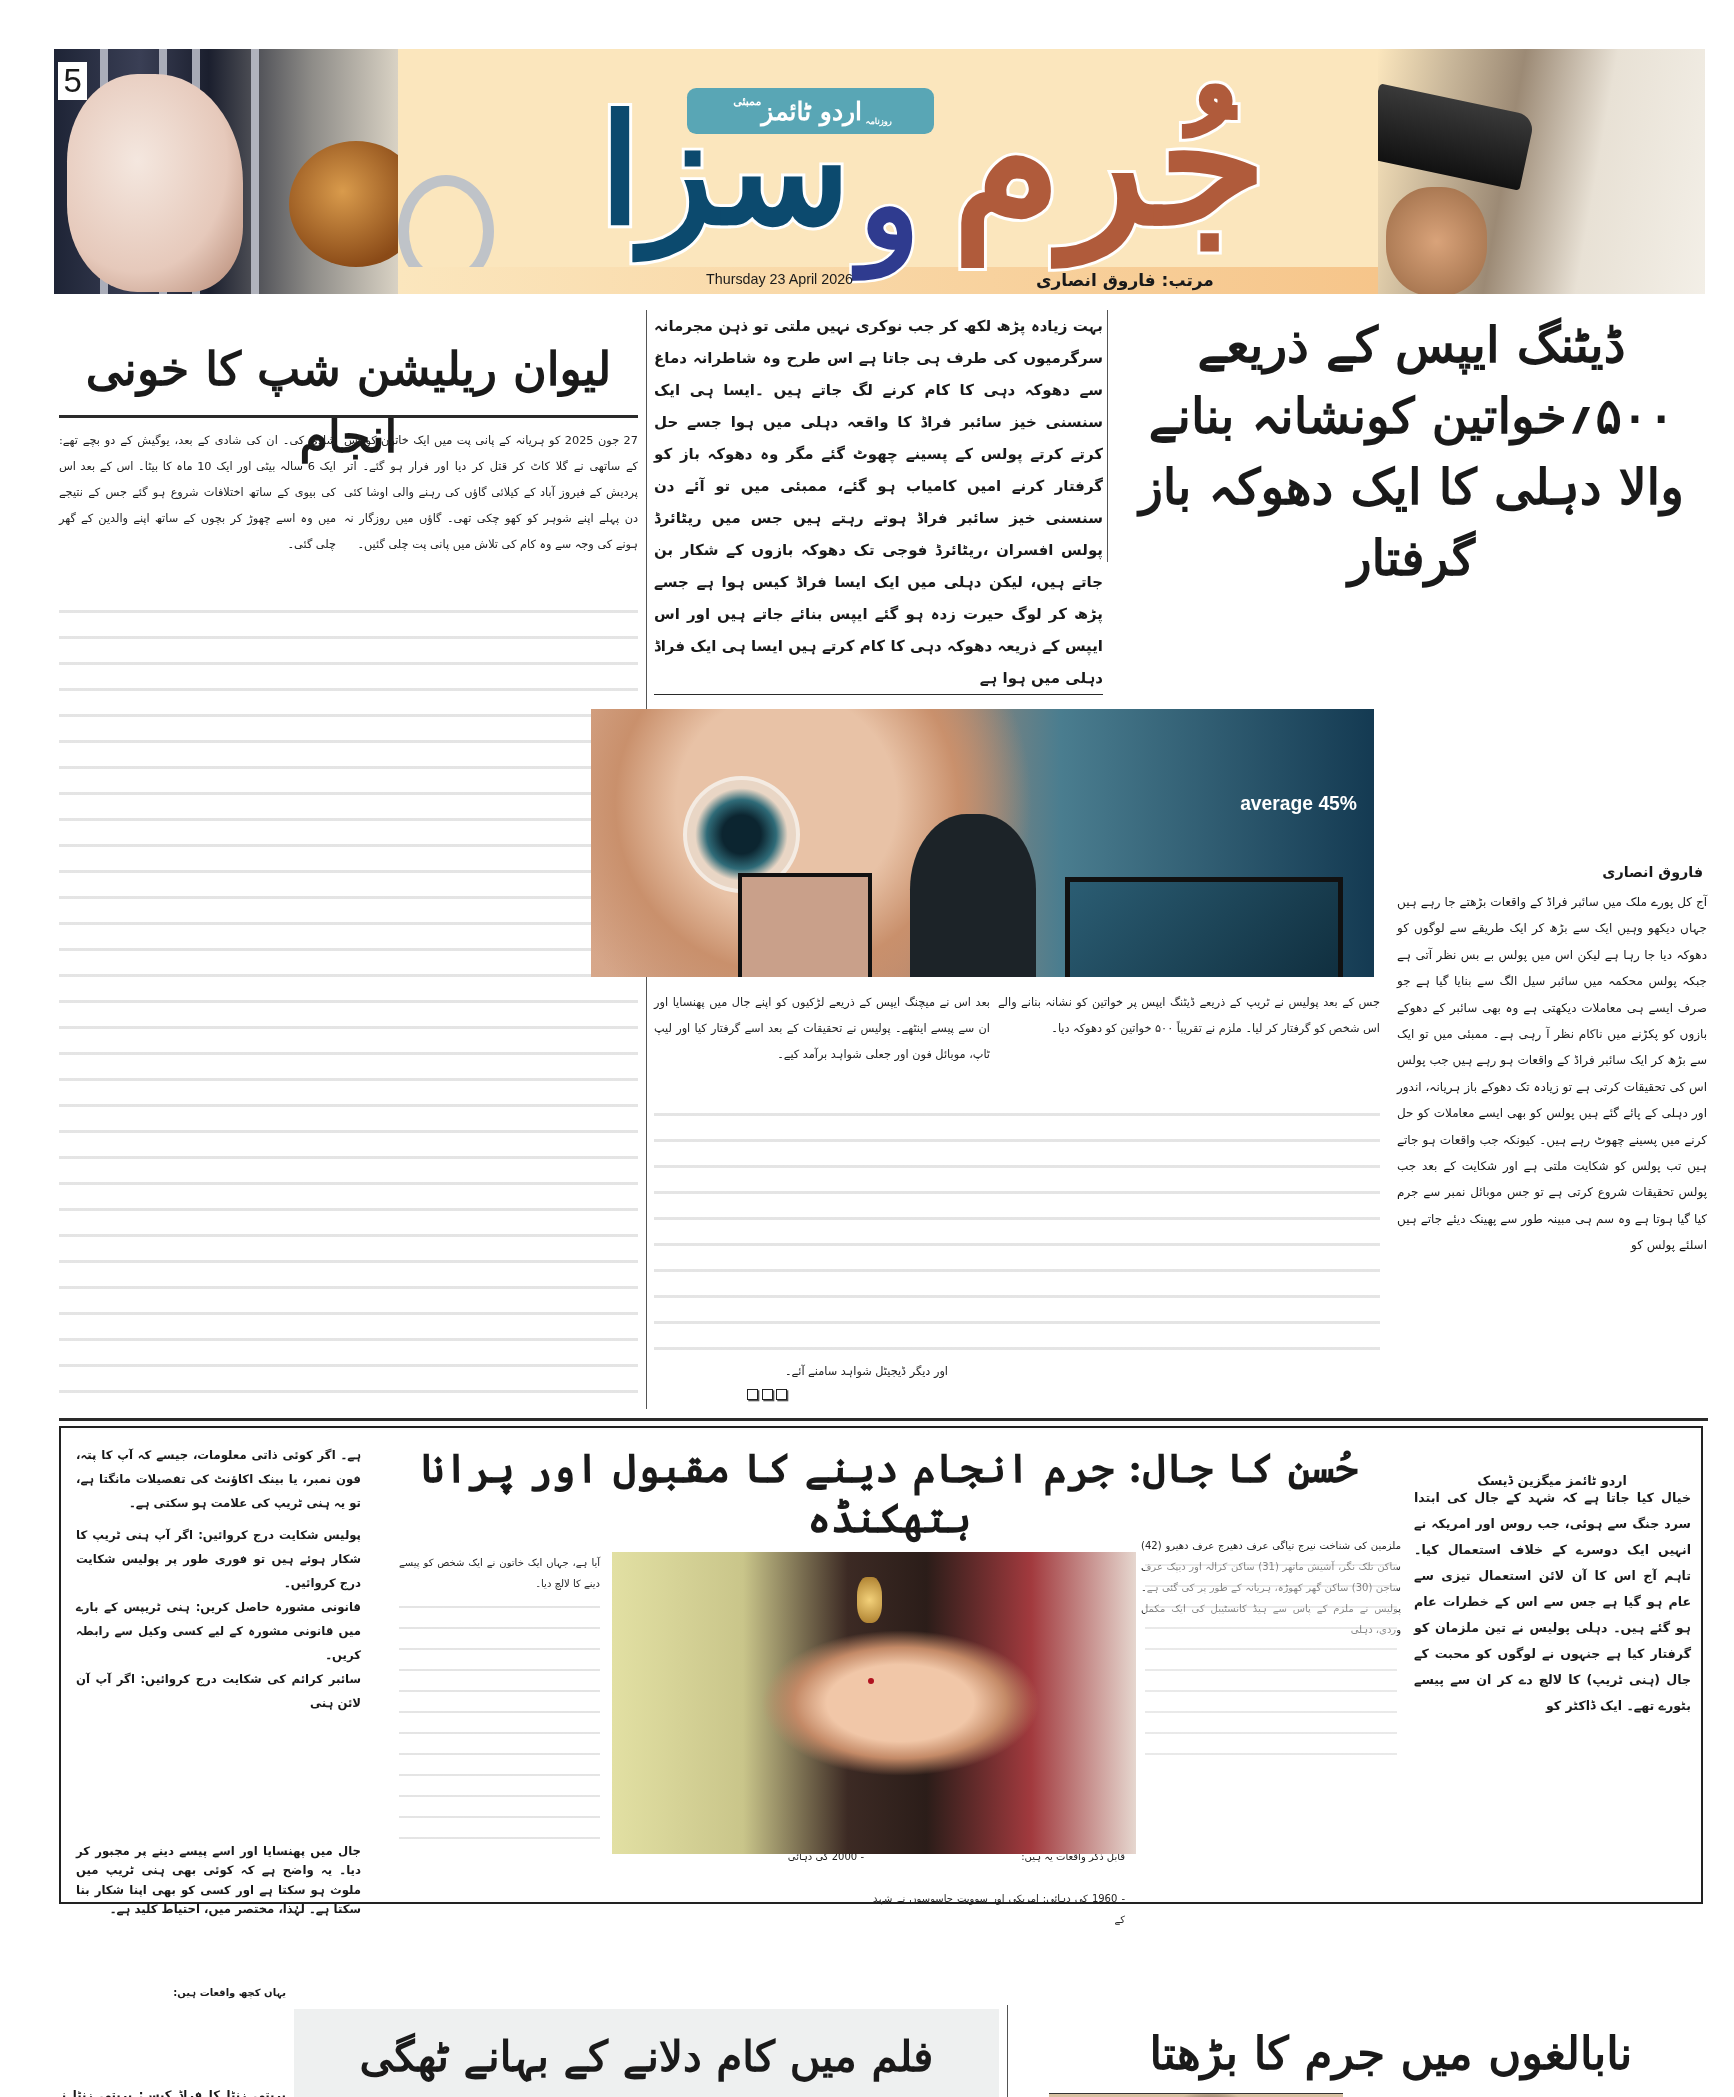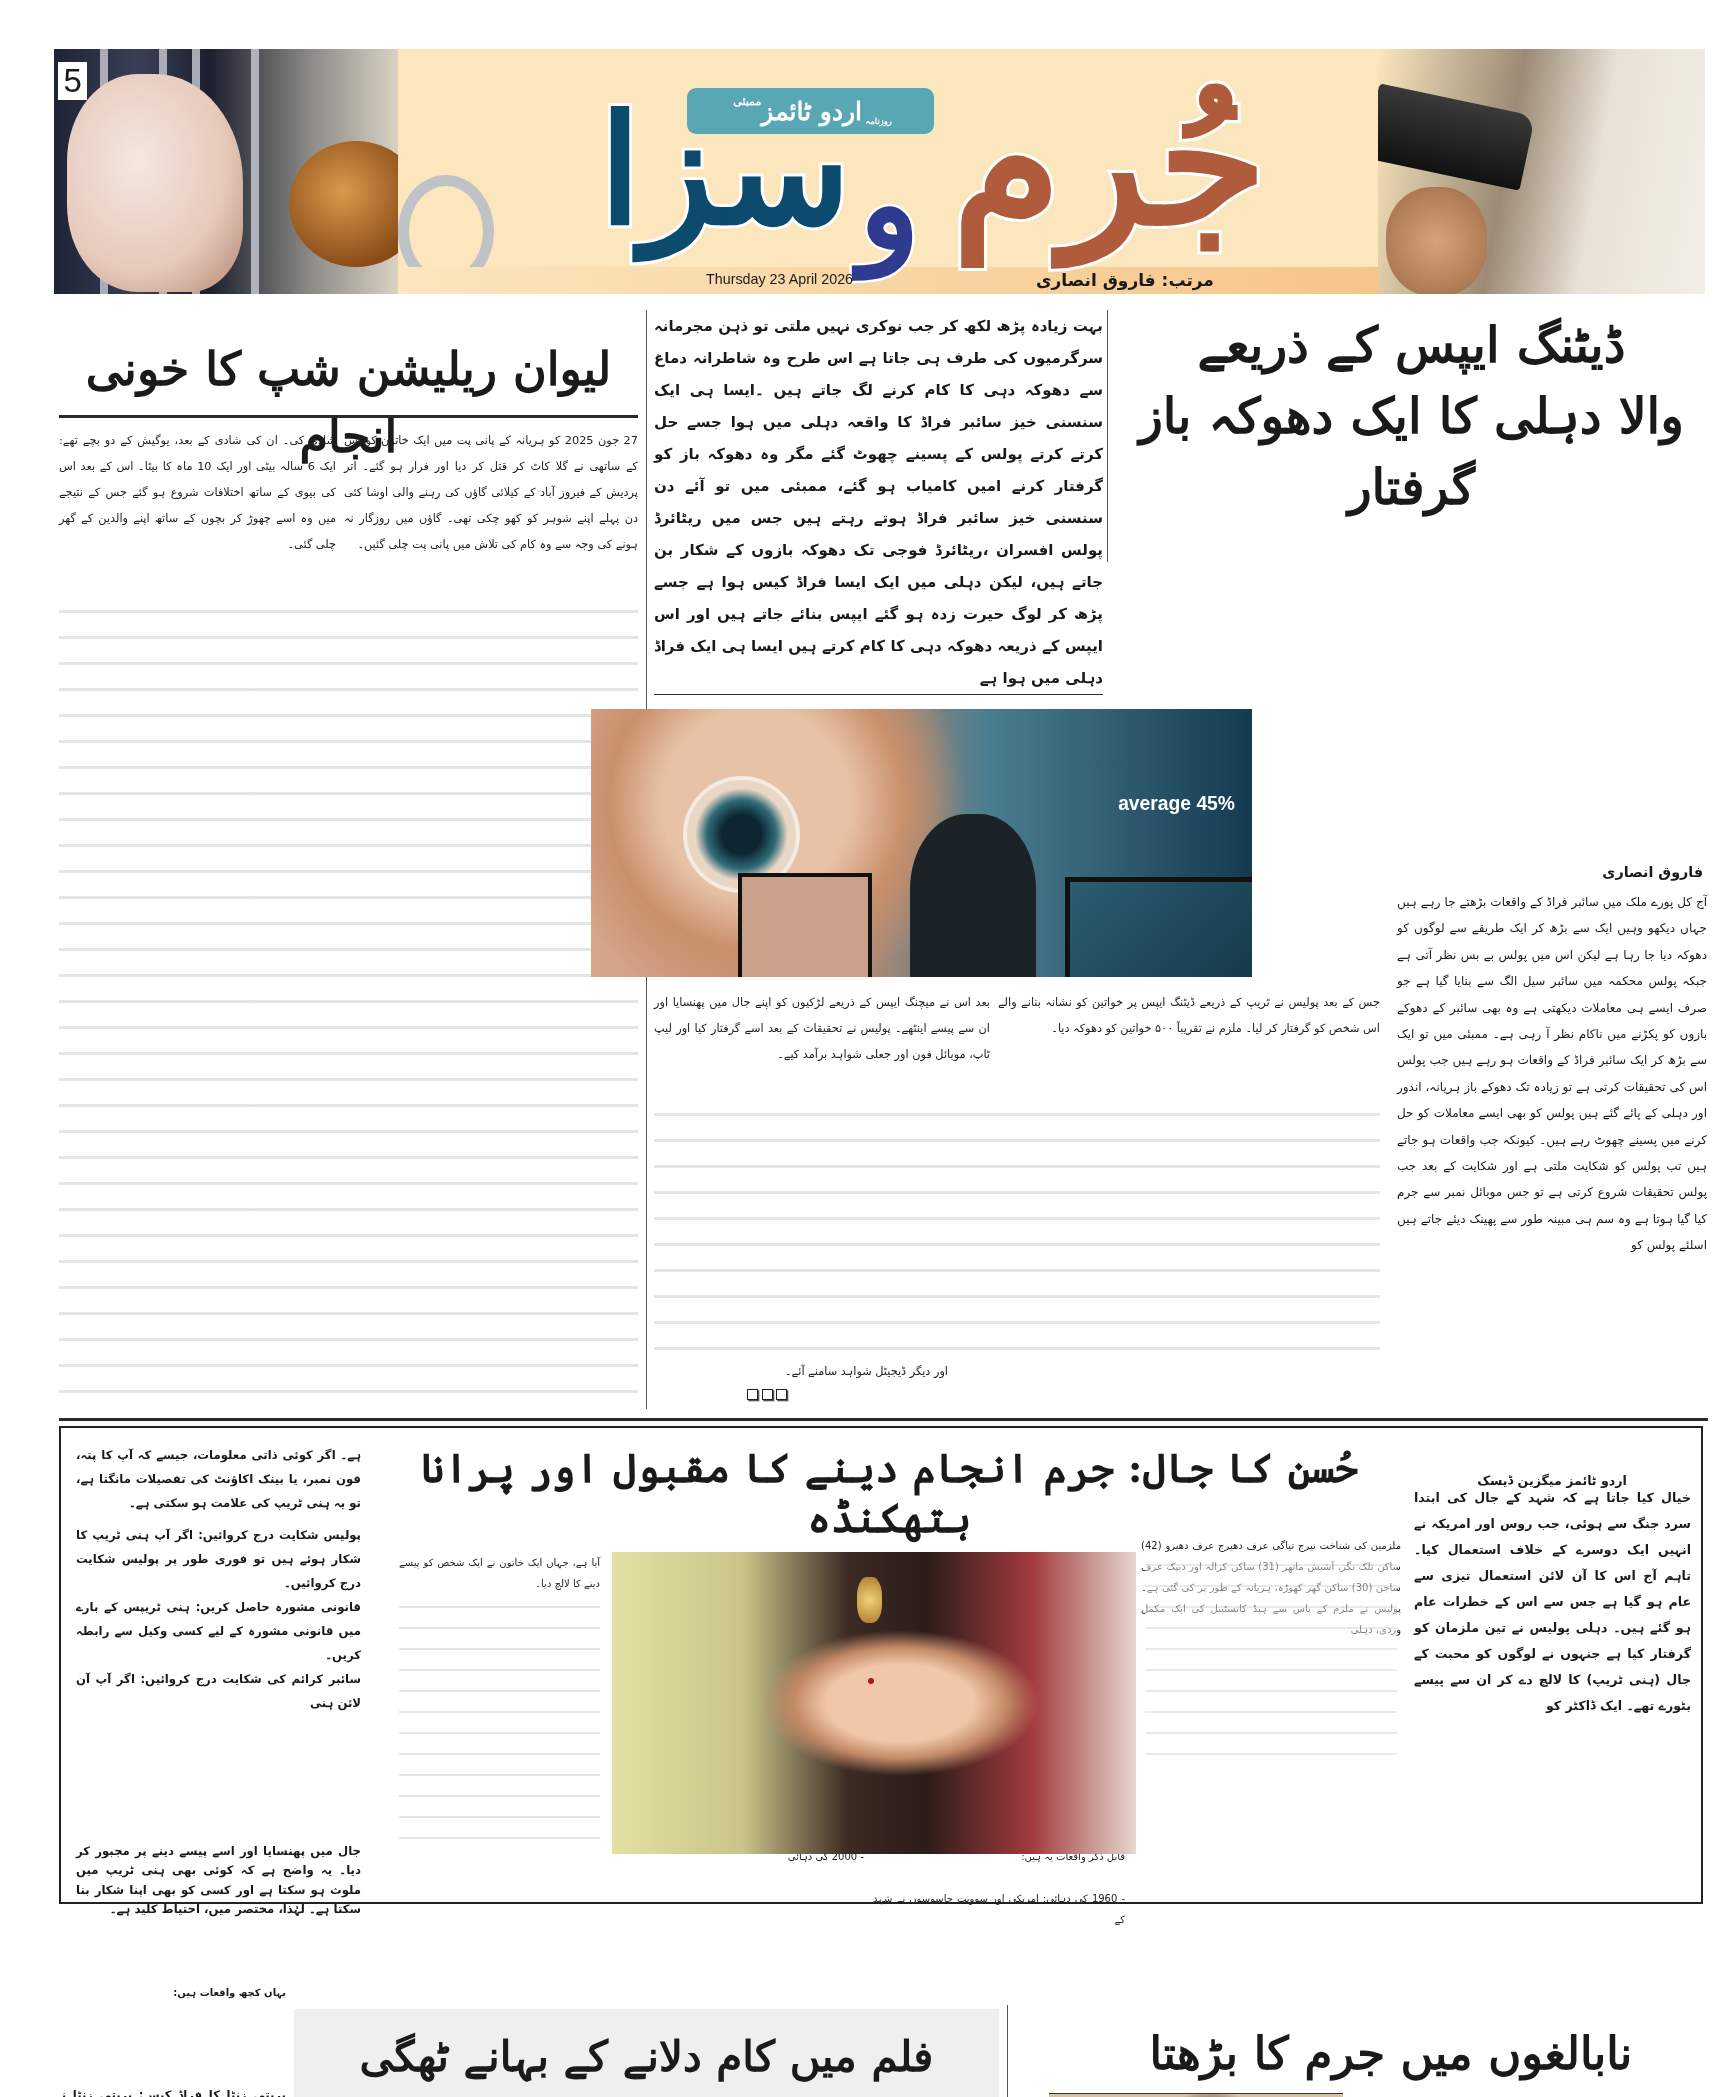--- a/index.html
+++ b/index.html
@@ -62,35 +62,36 @@
   </div>
   <div id="title-saza" class="abs">سزا</div>
   <div id="title-o" class="abs">و</div>
   <div id="title-jurm" class="abs">جُرم</div>
   <div id="mh-date" class="abs">Thursday 23 April 2026</div>
   <div id="mh-editor" class="abs">مرتب: فاروق انصاری</div>
 </div>
 
 <div class="abs" style="left:1116px;top:310px;width:591px;">
   <div class="headline" style="font-size:49px;line-height:71px;">ڈیٹنگ ایپس کے ذریعے</div>
+  <div class="headline" style="font-size:49px;line-height:71px;">۵۰۰؍خواتین کونشانہ بنانے</div>
   <div class="headline" style="font-size:49px;line-height:71px;">والا دہلی کا ایک دھوکہ باز گرفتار</div>
 </div>
 <div class="abs rule-v" style="left:1107px;top:310px;height:252px;"></div>
 
 <div class="abs urdu" style="left:654px;top:310px;width:449px;font-size:15px;line-height:32px;font-weight:600;">بہت زیادہ پڑھ لکھ کر جب نوکری نہیں ملتی تو ذہن مجرمانہ سرگرمیوں کی طرف ہی جاتا ہے اس طرح وہ شاطرانہ دماغ سے دھوکہ دہی کا کام کرنے لگ جاتے ہیں ۔ایسا ہی ایک سنسنی خیز سائبر فراڈ کا واقعہ دہلی میں ہوا جسے حل کرتے کرتے پولس کے پسینے چھوٹ گئے مگر وہ دھوکہ باز کو گرفتار کرنے امیں کامیاب ہو گئے، ممبئی میں تو آئے دن سنسنی خیز سائبر فراڈ ہوتے رہتے ہیں جس میں ریٹائرڈ پولس افسران ،ریٹائرڈ فوجی تک دھوکہ بازوں کے شکار بن جاتے ہیں، لیکن دہلی میں ایک ایسا فراڈ کیس ہوا ہے جسے پڑھ کر لوگ حیرت زدہ ہو گئے ایپس بنائے جاتے ہیں اور اس ایپس کے ذریعہ دھوکہ دہی کا کام کرتے ہیں ایسا ہی ایک فراڈ دہلی میں ہوا ہے</div>
 <div class="abs rule-h" style="left:654px;top:694px;width:449px;height:1.3px;"></div>
 
 <div class="abs headline" style="left:59px;top:336px;width:579px;font-size:46px;line-height:67px;">لیوان ریلیشن شپ کا خونی انجام</div>
 <div class="abs rule-h" style="left:59px;top:415px;width:579px;height:3.4px;"></div>
 <div class="abs urdu col-text" style="left:344px;top:428px;width:294px;">27 جون 2025 کو ہریانہ کے پانی پت میں ایک خاتون کو اس کے ساتھی نے گلا کاٹ کر قتل کر دیا اور فرار ہو گئے۔ اتر پردیش کے فیروز آباد کے کیلائی گاؤں کی رہنے والی اوشا کئی دن پہلے اپنے شوہر کو کھو چکی تھی۔ گاؤں میں روزگار نہ ہونے کی وجہ سے وہ کام کی تلاش میں پانی پت چلی گئیں۔</div>
 <div class="abs urdu col-text" style="left:59px;top:428px;width:277px;">شادی کی۔ ان کی شادی کے بعد، یوگیش کے دو بچے تھے: ایک 6 سالہ بیٹی اور ایک 10 ماہ کا بیٹا۔ اس کے بعد اس کی بیوی کے ساتھ اختلافات شروع ہو گئے جس کے نتیجے میں وہ اسے چھوڑ کر بچوں کے ساتھ اپنے والدین کے گھر چلی گئی۔</div>
 <div class="abs" style="left:59px;top:596px;width:579px;height:797px;background:repeating-linear-gradient(180deg,#fff 0 14.3px,#cfcfcf 14.3px 17px,#fff 17px 26px);opacity:.55;"></div>
 <div class="abs rule-v" style="left:646px;top:310px;height:1099px;"></div>
 
-<div class="abs img" style="left:591px;top:709px;width:661px;height:268px;background:radial-gradient(circle at 25% 35%,#e8c2a6 0 18%,#c9906c 28%,transparent 40%),linear-gradient(90deg,#d7a78a 0%,#b98a70 40%,#4a7d8f 60%,#143a52 100%);">
+<div class="abs img" style="left:591px;top:709px;width:783px;height:268px;background:radial-gradient(circle at 25% 35%,#e8c2a6 0 18%,#c9906c 28%,transparent 40%),linear-gradient(90deg,#d7a78a 0%,#b98a70 40%,#4a7d8f 60%,#143a52 100%);">
   <div class="abs" style="left:92px;top:67px;width:109px;height:109px;border-radius:50%;border:4.2px solid rgba(255,255,255,.5);background:radial-gradient(circle,#0c2530 25%,#2f6b78 45%,#e9d6c5 60%);"></div>
   <div class="abs" style="left:319px;top:105px;width:126px;height:168px;border-radius:45% 45% 0 0;background:#1c2328;"></div>
   <div class="abs" style="left:147px;top:164px;width:126px;height:101px;border:4.2px solid #111;background:#c9a08a;"></div>
   <div class="abs" style="left:474px;top:168px;width:268px;height:109px;border:5px solid #111;background:linear-gradient(135deg,#2b5d73,#0f2d3d);"></div>
   <div class="abs" style="right:17px;top:84px;color:#fff;font:700 19.3px 'Liberation Sans',sans-serif;">average 45%</div>
 </div>
 
 <div class="abs byline" style="left:1409px;top:864px;width:294px;text-align:right;">فاروق انصاری</div>
 <div class="abs urdu" style="left:1397px;top:889px;width:310px;font-size:12px;line-height:26.4px;">آج کل پورے ملک میں سائبر فراڈ کے واقعات بڑھتے جا رہے ہیں جہاں دیکھو وہیں ایک سے بڑھ کر ایک طریقے سے لوگوں کو دھوکہ دیا جا رہا ہے لیکن اس میں پولس بے بس نظر آتی ہے جبکہ پولس محکمہ میں سائبر سیل الگ سے بنایا گیا ہے جو صرف ایسے ہی معاملات دیکھتی ہے وہ بھی سائبر کے دھوکے بازوں کو پکڑنے میں ناکام نظر آ رہی ہے۔ ممبئی میں تو ایک سے بڑھ کر ایک سائبر فراڈ کے واقعات ہو رہے ہیں جب پولس اس کی تحقیقات کرتی ہے تو زیادہ تک دھوکے باز ہریانہ، اندور اور دہلی کے پائے گئے ہیں پولس کو بھی ایسے معاملات کو حل کرنے میں پسینے چھوٹ رہے ہیں۔ کیونکہ جب واقعات ہو جاتے ہیں تب پولس کو شکایت ملتی ہے اور شکایت کے بعد جب پولس تحقیقات شروع کرتی ہے تو جس موبائل نمبر سے جرم کیا گیا ہوتا ہے وہ سم ہی مبینہ طور سے پھینک دیئے جاتے ہیں اسلئے پولس کو</div>
 <div class="abs urdu col-text" style="left:998px;top:990px;width:382px;">جس کے بعد پولیس نے ٹریپ کے ذریعے ڈیٹنگ ایپس پر خواتین کو نشانہ بنانے والے اس شخص کو گرفتار کر لیا۔ ملزم نے تقریباً ۵۰۰ خواتین کو دھوکہ دیا۔</div>

